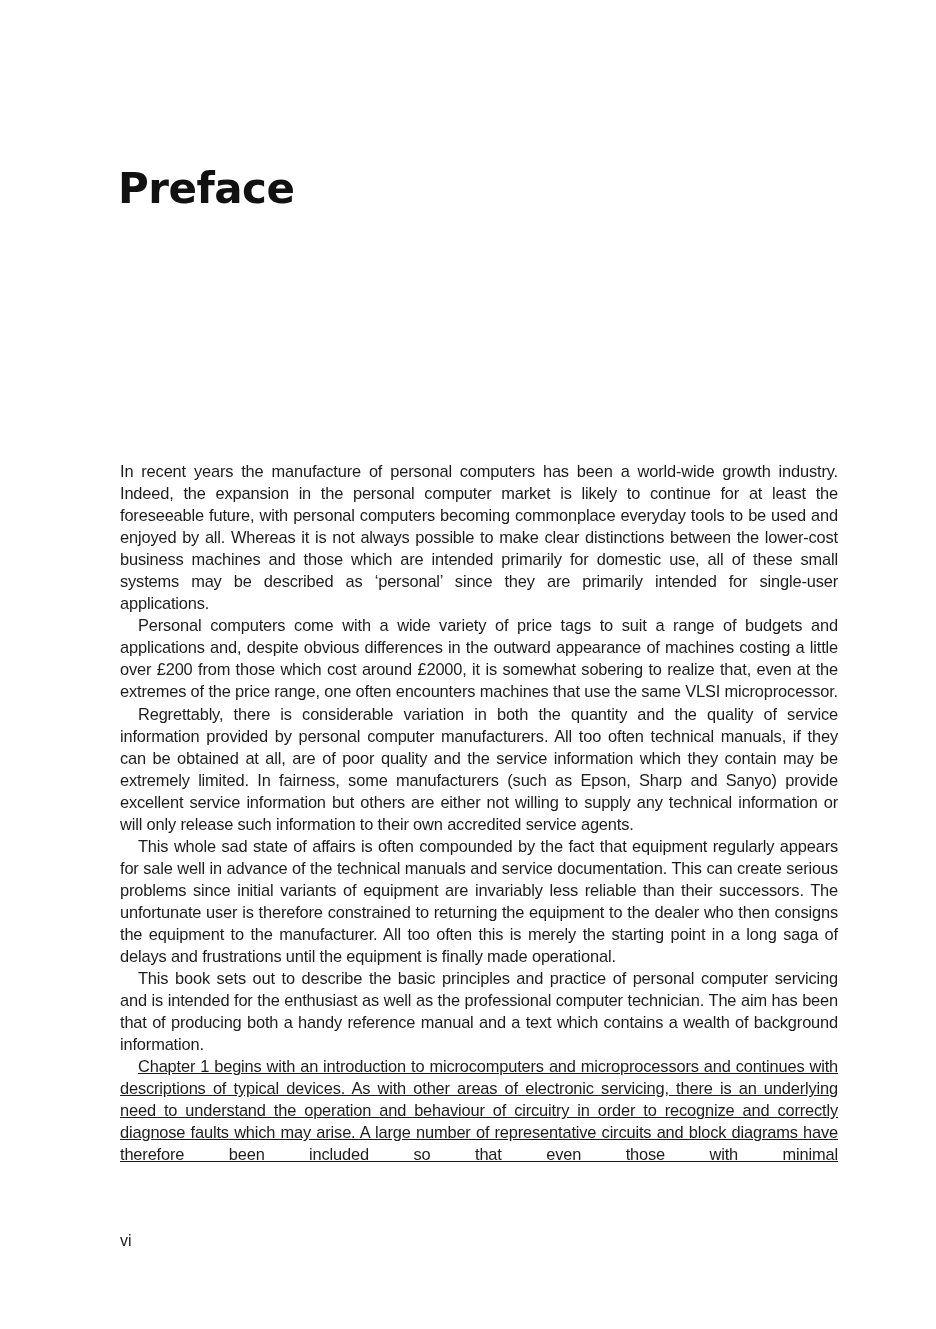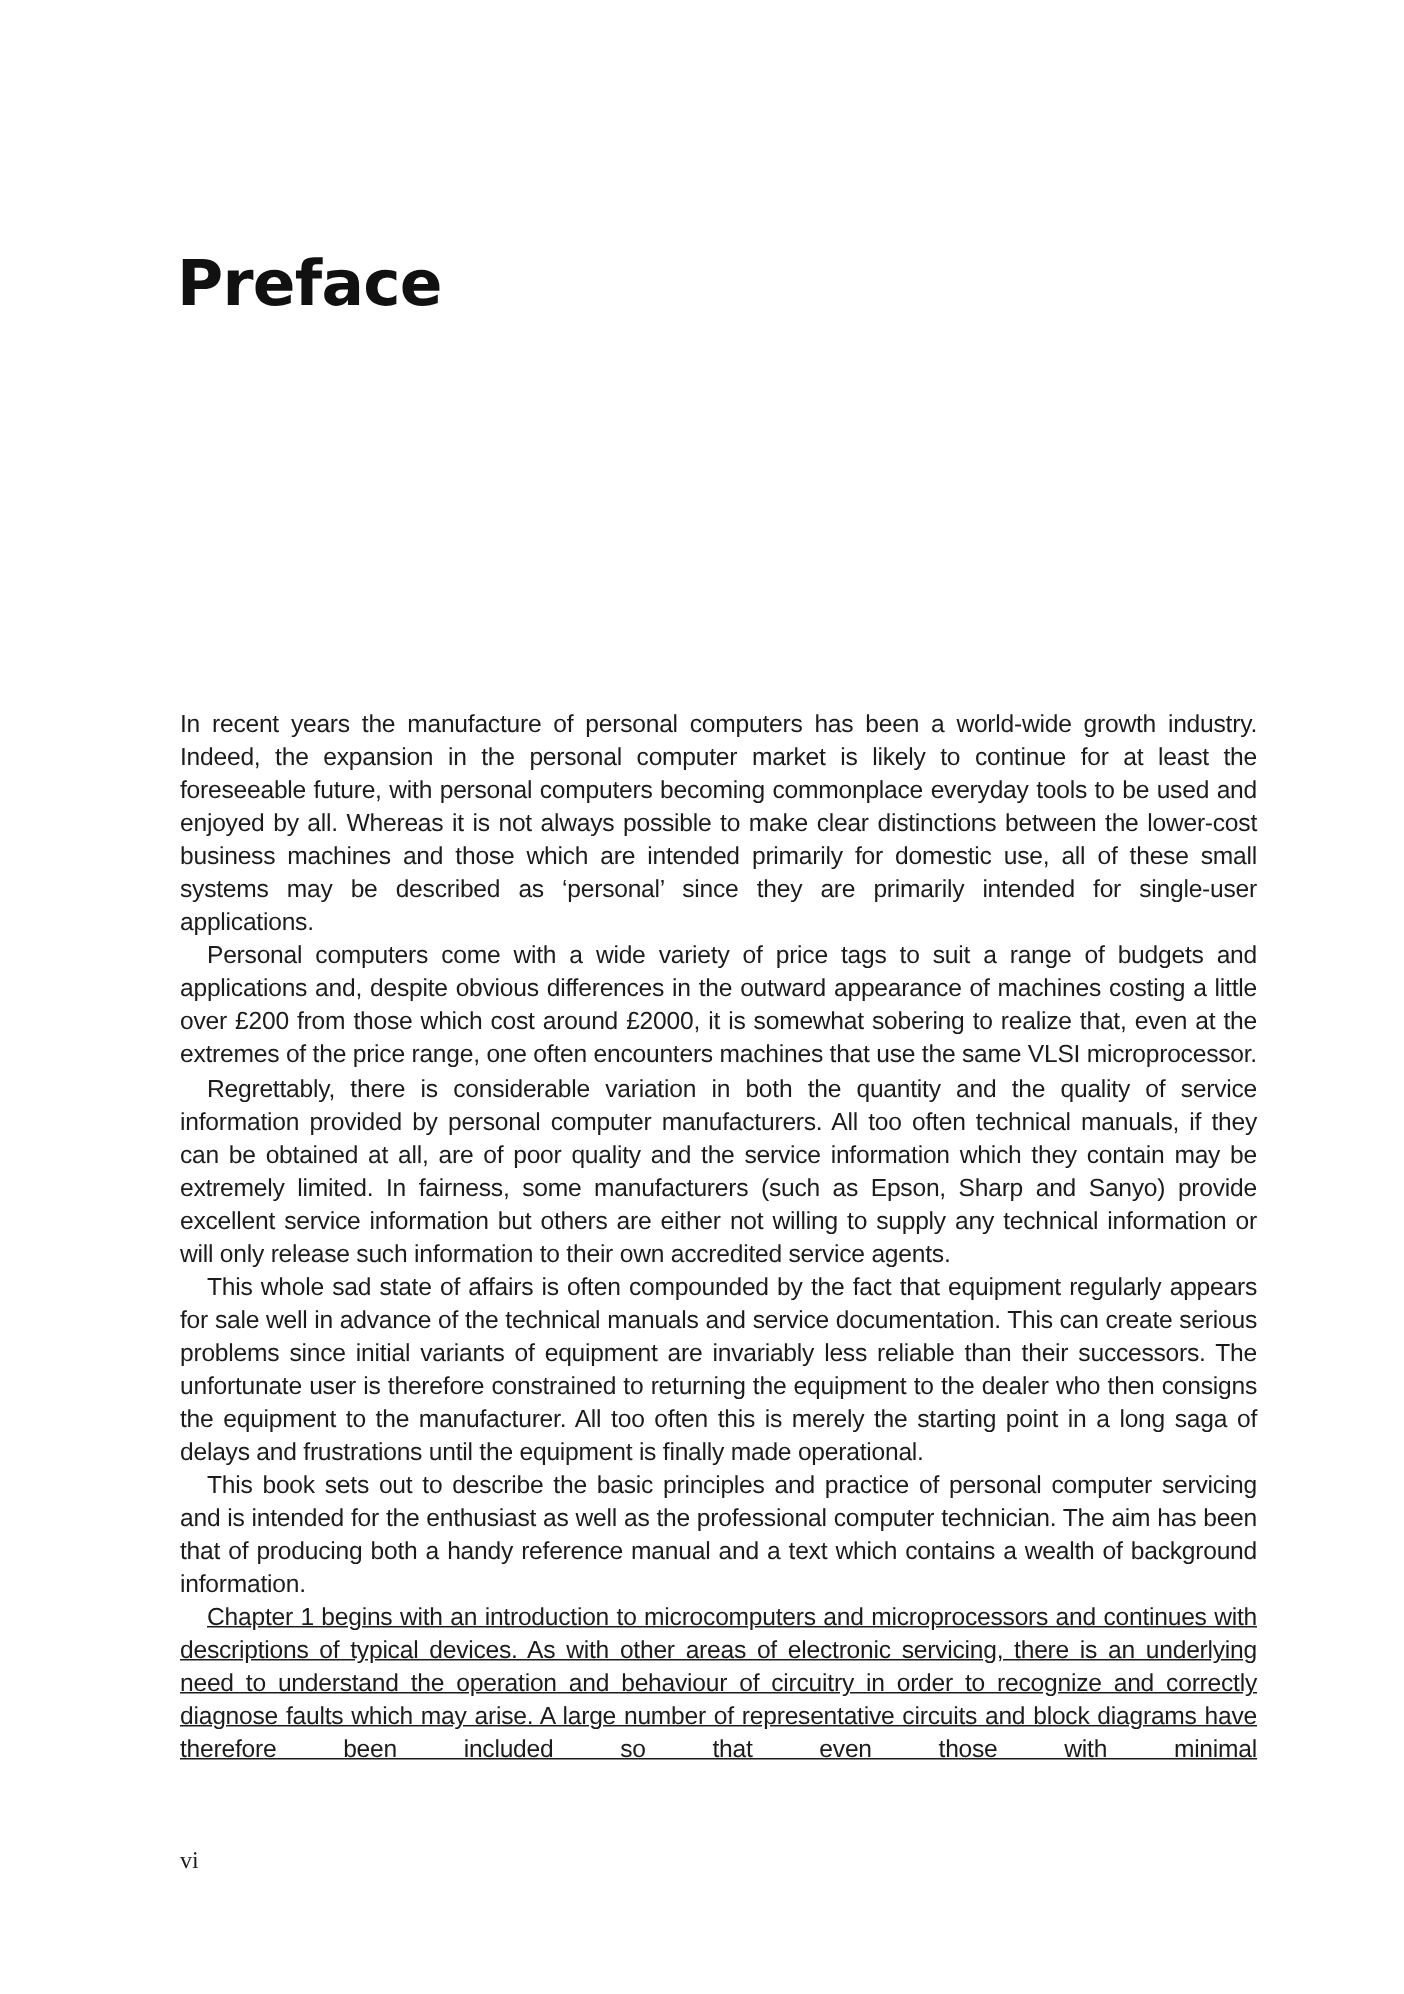--- a/index.html
+++ b/index.html
@@ -28,21 +28,21 @@
       font-family: "DejaVu Sans", sans-serif;
       font-weight: bold;
       font-size: 42px;
       letter-spacing: -0.5px;
       color: #111111;
       line-height: 1.2;
     }
     .body-text {
       position: absolute;
       left: 120px;
-      top: 472px;
+      top: 460px;
       width: 718px;
       font-family: "Liberation Sans", sans-serif;
       font-size: 16.4px;
       line-height: 22.05px;
       color: #1c1c1c;
       text-align: justify;
       text-align-last: left;
       letter-spacing: -0.15px;
     }
     .body-text p {
@@ -53,21 +53,21 @@
       text-indent: 0;
     }
     .body-text p.last-cut {
       text-align-last: justify;
       text-decoration: underline;
     }
     .folio {
       position: absolute;
       left: 120px;
       top: 1232px;
-      font-family: Liberation Serif, serif;
+      font-family: Liberation Sans, sans-serif;
       font-size: 16px;
       color: #1c1c1c;
     }
   </style>
 </head>
 <body>
 
 <div class="page">
   <h1 class="title">Preface</h1>
 

